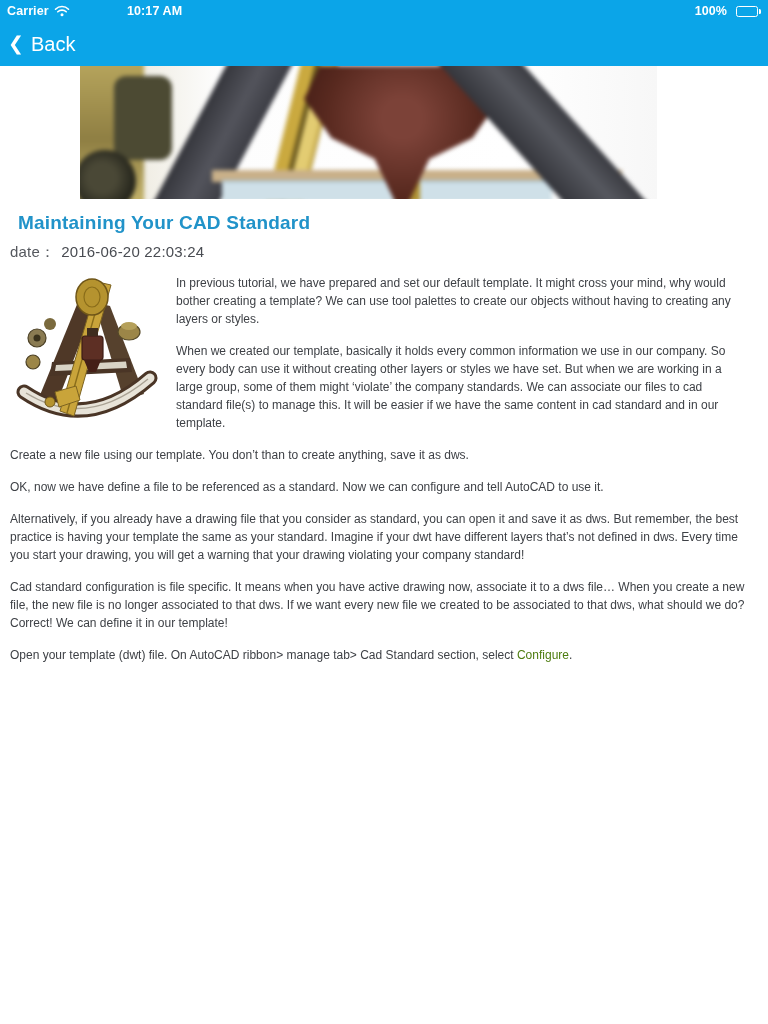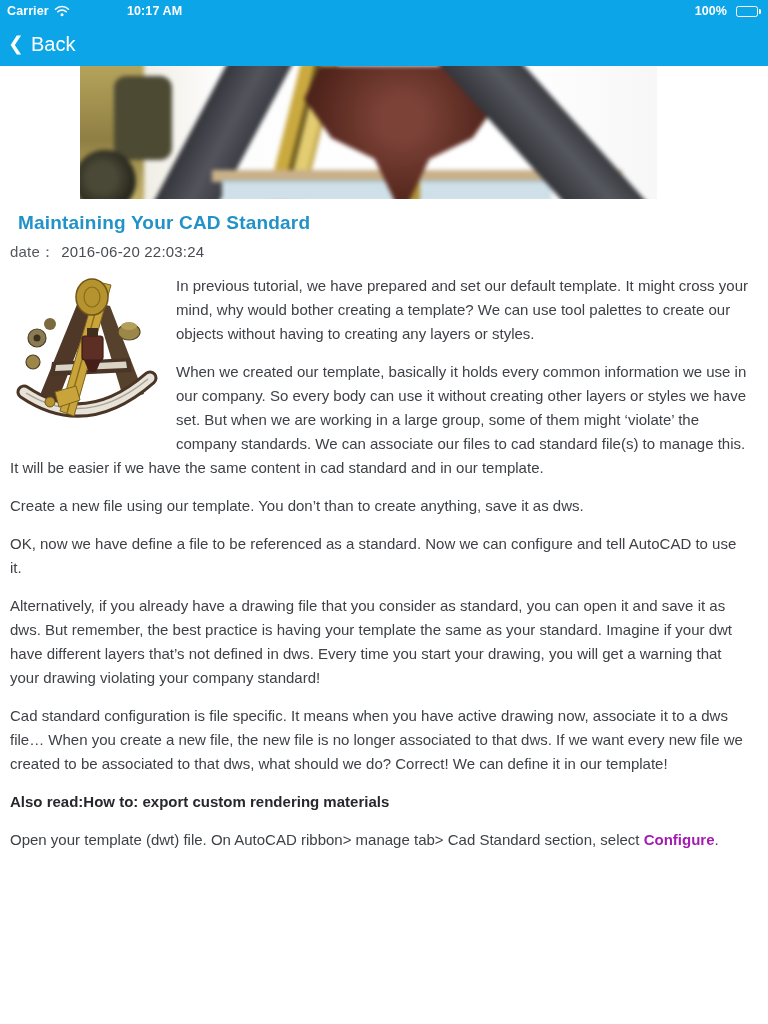--- a/index.html
+++ b/index.html
@@ -65,28 +65,28 @@
   .title {
     color:#2193c9; font-size:19px; font-weight:bold; letter-spacing:.2px;
     margin:13px 20px 0 18px;
   }
   .dateline {
     margin:9px 20px 0 10px; font-size:15px; color:#55585e; letter-spacing:.2px;
   }
   .dateline .date-value { color:#494c52; margin-left:6px; }
 
   .article-body {
-    padding:12px 20px 60px 10px; font-size:15px; line-height:24px; color:#3e4146;
+    padding:12px 20px 60px 10px; font-size:12px; line-height:18px; color:#3e4146;
   }
   .thumb {
     float:left; width:150px; height:148px; margin:2px 16px 14px 0; background:#fff;
   }
   .article-body p { margin:0 0 14px 0; }
   .also-read { font-weight:600; color:#26282c; }
-  .closing b { font-weight:bold; color:#a21caf; }
+  .closing b { font-weight:normal; color:#4d7c0f; }
 </style>
 </head>
 <body>
 
 <div class="chrome">
   <div class="statusbar">
     <div class="sb-left">
       <span>Carrier</span>
       <svg class="wifi-svg" width="16" height="12" viewBox="0 0 16 12">
         <path d="M1.5 4.2 a9.2 9.2 0 0 1 13 0" stroke="#fff" stroke-width="1.6" fill="none" stroke-linecap="round"></path>
@@ -167,16 +167,15 @@
     <circle cx="40" cy="126" r="5" fill="#b5932f" stroke="#6e5518" stroke-width="1"></circle>
   </svg>
 
   <p>In previous tutorial, we have prepared and set our default template. It might cross your mind, why would bother creating a template? We can use tool palettes to create our objects without having to creating any layers or styles.</p>
   <p>When we created our template, basically it holds every common information we use in our company. So every body can use it without creating other layers or styles we have set. But when we are working in a large group, some of them might ‘violate’ the company standards. We can associate our files to cad standard file(s) to manage this. It will be easier if we have the same content in cad standard and in our template.</p>
   <p>Create a new file using our template. You don’t than to create anything, save it as dws.</p>
   <p>OK, now we have define a file to be referenced as a standard. Now we can configure and tell AutoCAD to use it.</p>
   <p>Alternatively, if you already have a drawing file that you consider as standard, you can open it and save it as dws. But remember, the best practice is having your template the same as your standard. Imagine if your dwt have different layers that’s not defined in dws. Every time you start your drawing, you will get a warning that your drawing violating your company standard!</p>
   <p>Cad standard configuration is file specific. It means when you have active drawing now, associate it to a dws file… When you create a new file, the new file is no longer associated to that dws. If we want every new file we created to be associated to that dws, what should we do? Correct! We can define it in our template!</p>
 
-  <p class="also-read"><span>Also read:</span><span>How to: export custom rendering materials</span></p>
 
   <p class="closing"><span>Open your template (dwt) file. On AutoCAD ribbon&gt; manage tab&gt; Cad Standard section, select </span><b>Configure</b><span>.</span></p>
 </div>
 
 </body></html>

